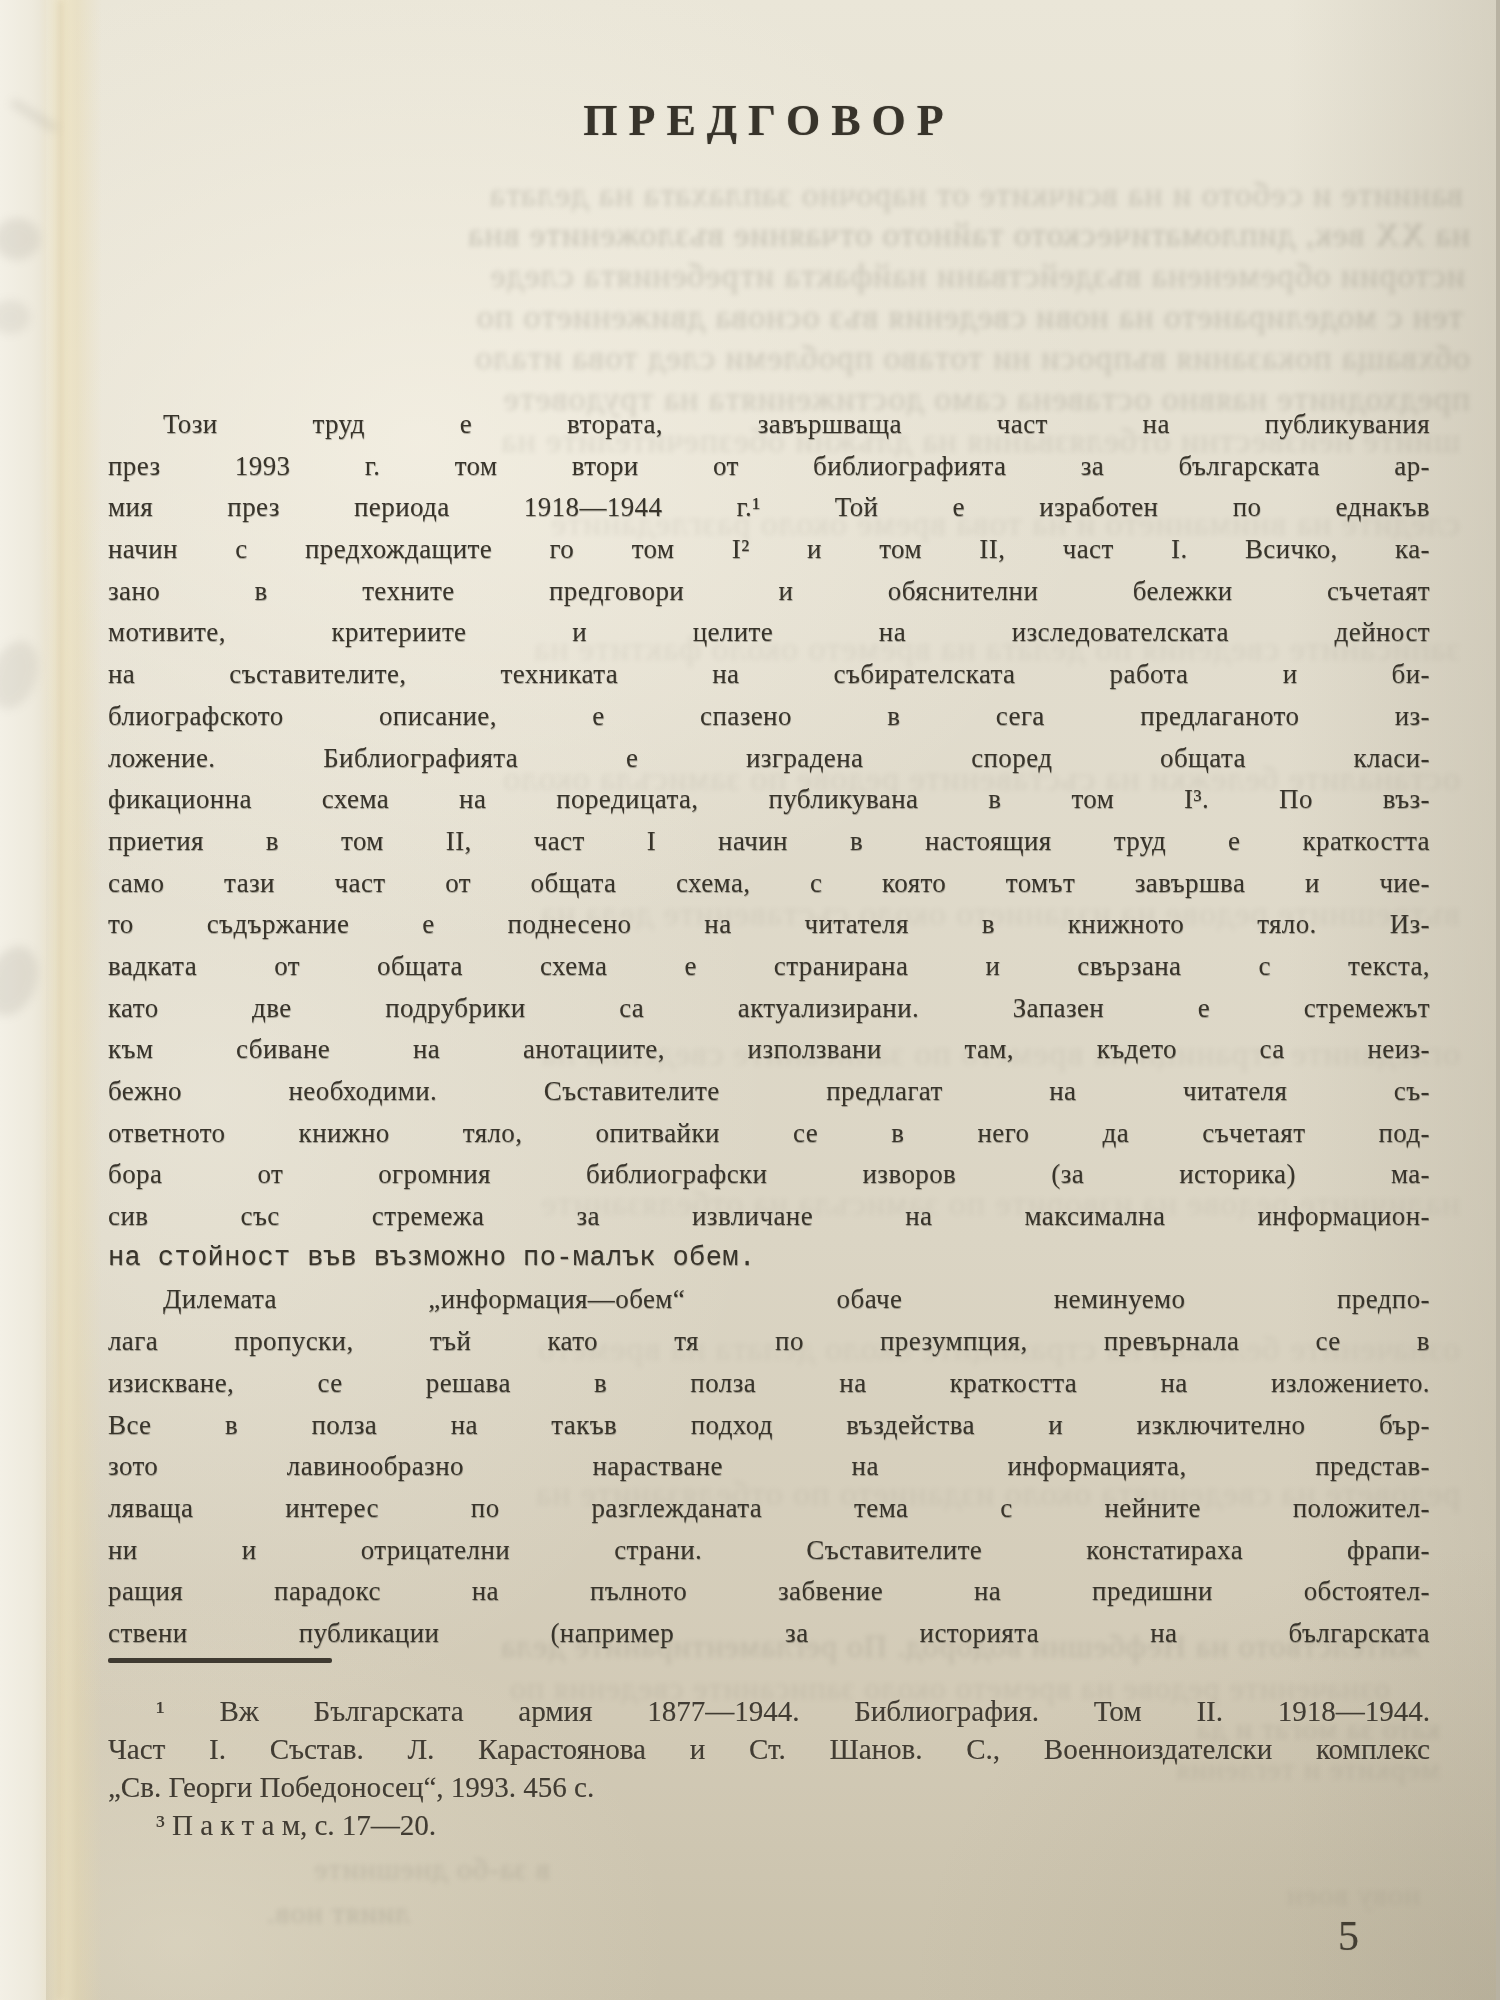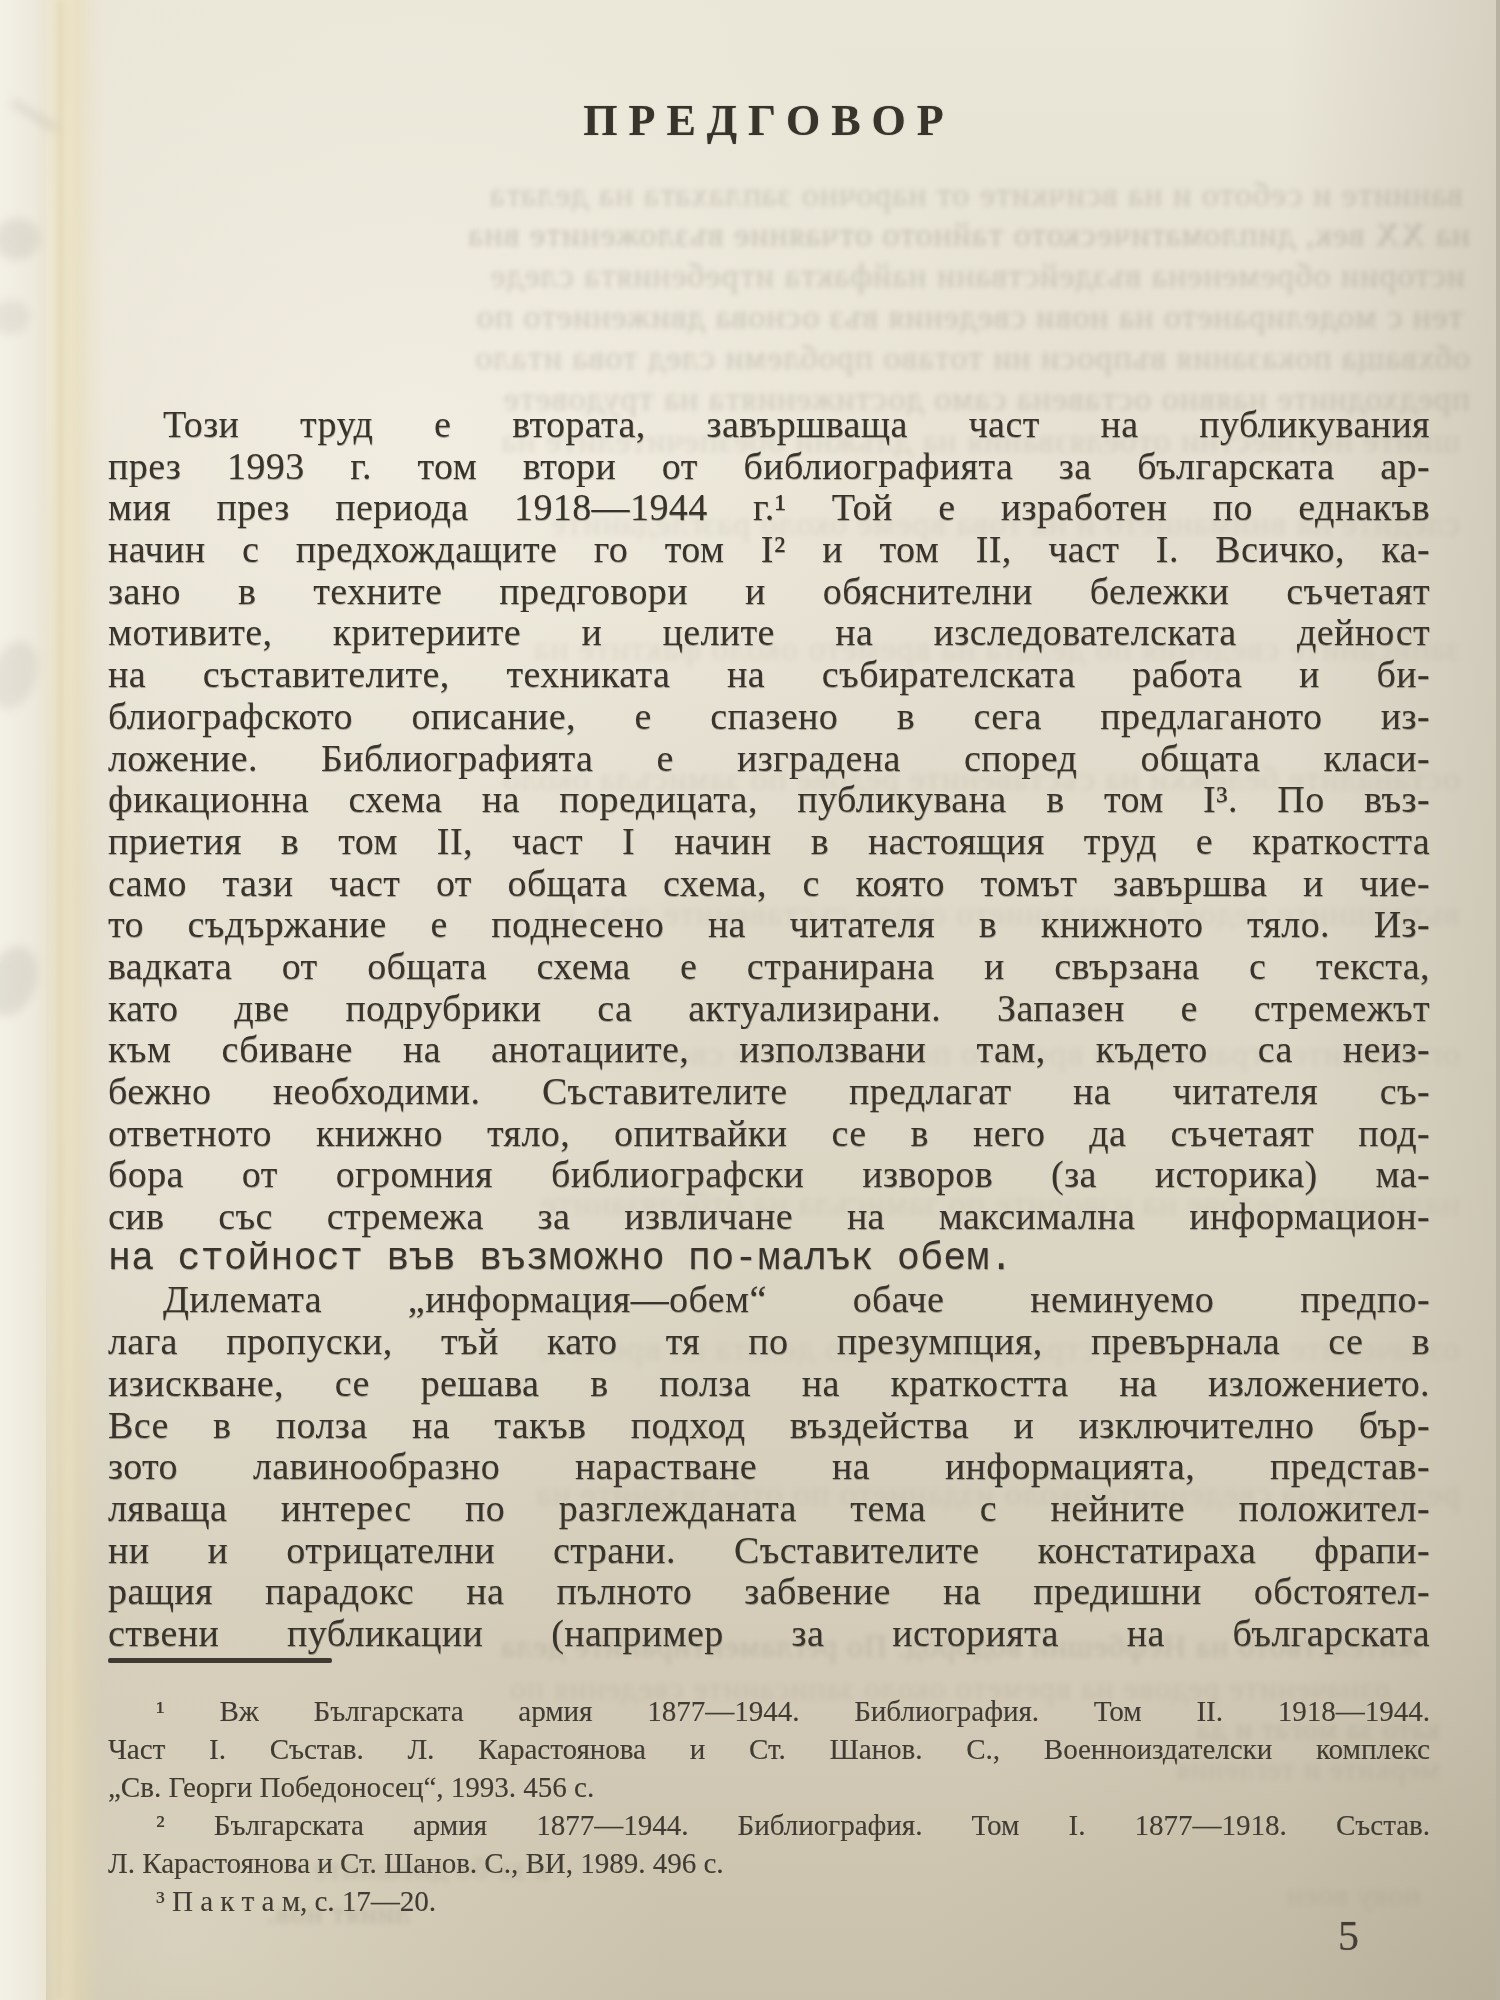--- a/index.html
+++ b/index.html
@@ -40,21 +40,21 @@
   
   .title{
     position:absolute;left:108px;top:96px;width:1322px;z-index:5;margin:0;
     text-align:center;font-size:44px;line-height:50px;font-weight:bold;
     letter-spacing:11px;color:var(--ink,#35312a);
     text-shadow:0 0 1px rgba(53,49,42,0.55);
   }
   .body-text{position:absolute;left:108px;top:404px;width:1322px;z-index:5;}
   .para{margin:0;}
   .bline{
-    font-size:38px;line-height:41.7px;height:41.7px;overflow:hidden;
+    font-size:27px;line-height:41.7px;height:41.7px;overflow:hidden;
     color:var(--ink,#38342b);
     text-align:justify;text-align-last:justify;
     letter-spacing:0.4px;
     text-shadow:0.4px 0.5px 0.7px rgba(56,52,43,0.40);
   }
   .bline.ind{text-indent:55px;}
   .bline.last-left{text-align-last:left;font-family:Liberation Mono, monospace;}
   .footnote-rule{
     position:absolute;left:108px;top:1658px;width:224px;height:5px;z-index:5;
     background:#3f3a31;border-radius:2px;
@@ -155,23 +155,19 @@
 
   <div class="footnote-rule"></div>
 
   <div class="footnotes">
       <div class="para">
         <div class="fline ind">¹ Вж Българската армия 1877—1944. Библиография. Том II. 1918—1944.</div>
         <div class="fline">Част I. Състав. Л. Карастоянова и Ст. Шанов. С., Военноиздателски комплекс</div>
         <div class="fline last-left">„Св. Георги Победоносец“, 1993. 456 с.</div>
       </div>
       <div class="para">
-        <div class="fline ind">² Българската армия 1877—1944. Библиография. Том I. 1877—1918. Състав.</div>
-        <div class="fline last-left">Л. Карастоянова и Ст. Шанов. С., ВИ, 1989. 496 с.</div>
-      </div>
-      <div class="para">
         <div class="fline ind last-left">³ П а к   т а м, с. 17—20.</div>
       </div>
     </div>
 
   <div class="page-number">5</div>
 
 </div>
 
 </body></html>

